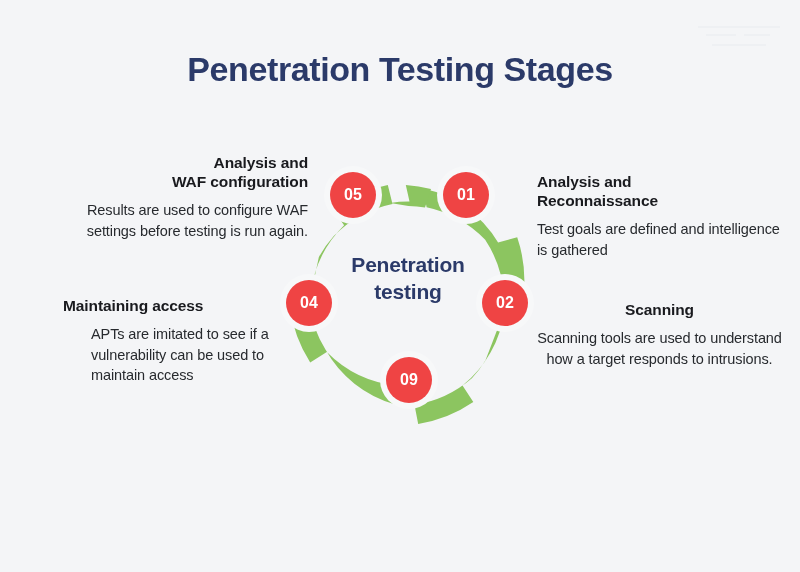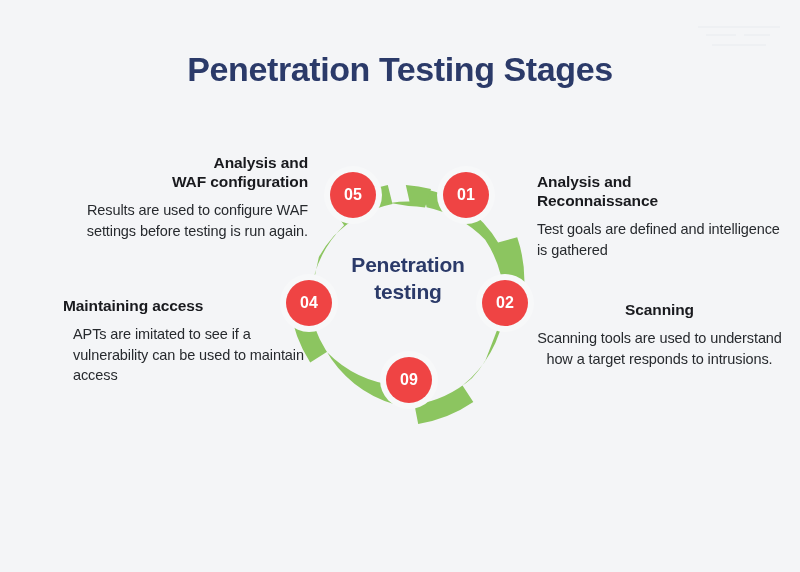--- a/index.html
+++ b/index.html
@@ -103,21 +103,21 @@
     letter-spacing: -0.1px;
   }
   .block p {
     margin: 0;
     font-size: 14.5px;
     line-height: 1.42;
     color: #272a2e;
     letter-spacing: -0.1px;
   }
   .block.indented p {
-    margin-left: 10px;
+    margin-left: 28px;
   }
 
   #block-analysis   { left: 53px;  top: 153px; width: 255px; text-align: right; }
   #block-maintain   { left: 63px;  top: 296px; width: 255px; }
   #block-planning   { left: 537px; top: 172px; width: 250px; }
   #block-scanning   { left: 537px; top: 300px; width: 245px; text-align: center; }
   #block-gaining    { left: 350px; top: 419px; width: 265px; }
 </style>
 </head>
 <body>

